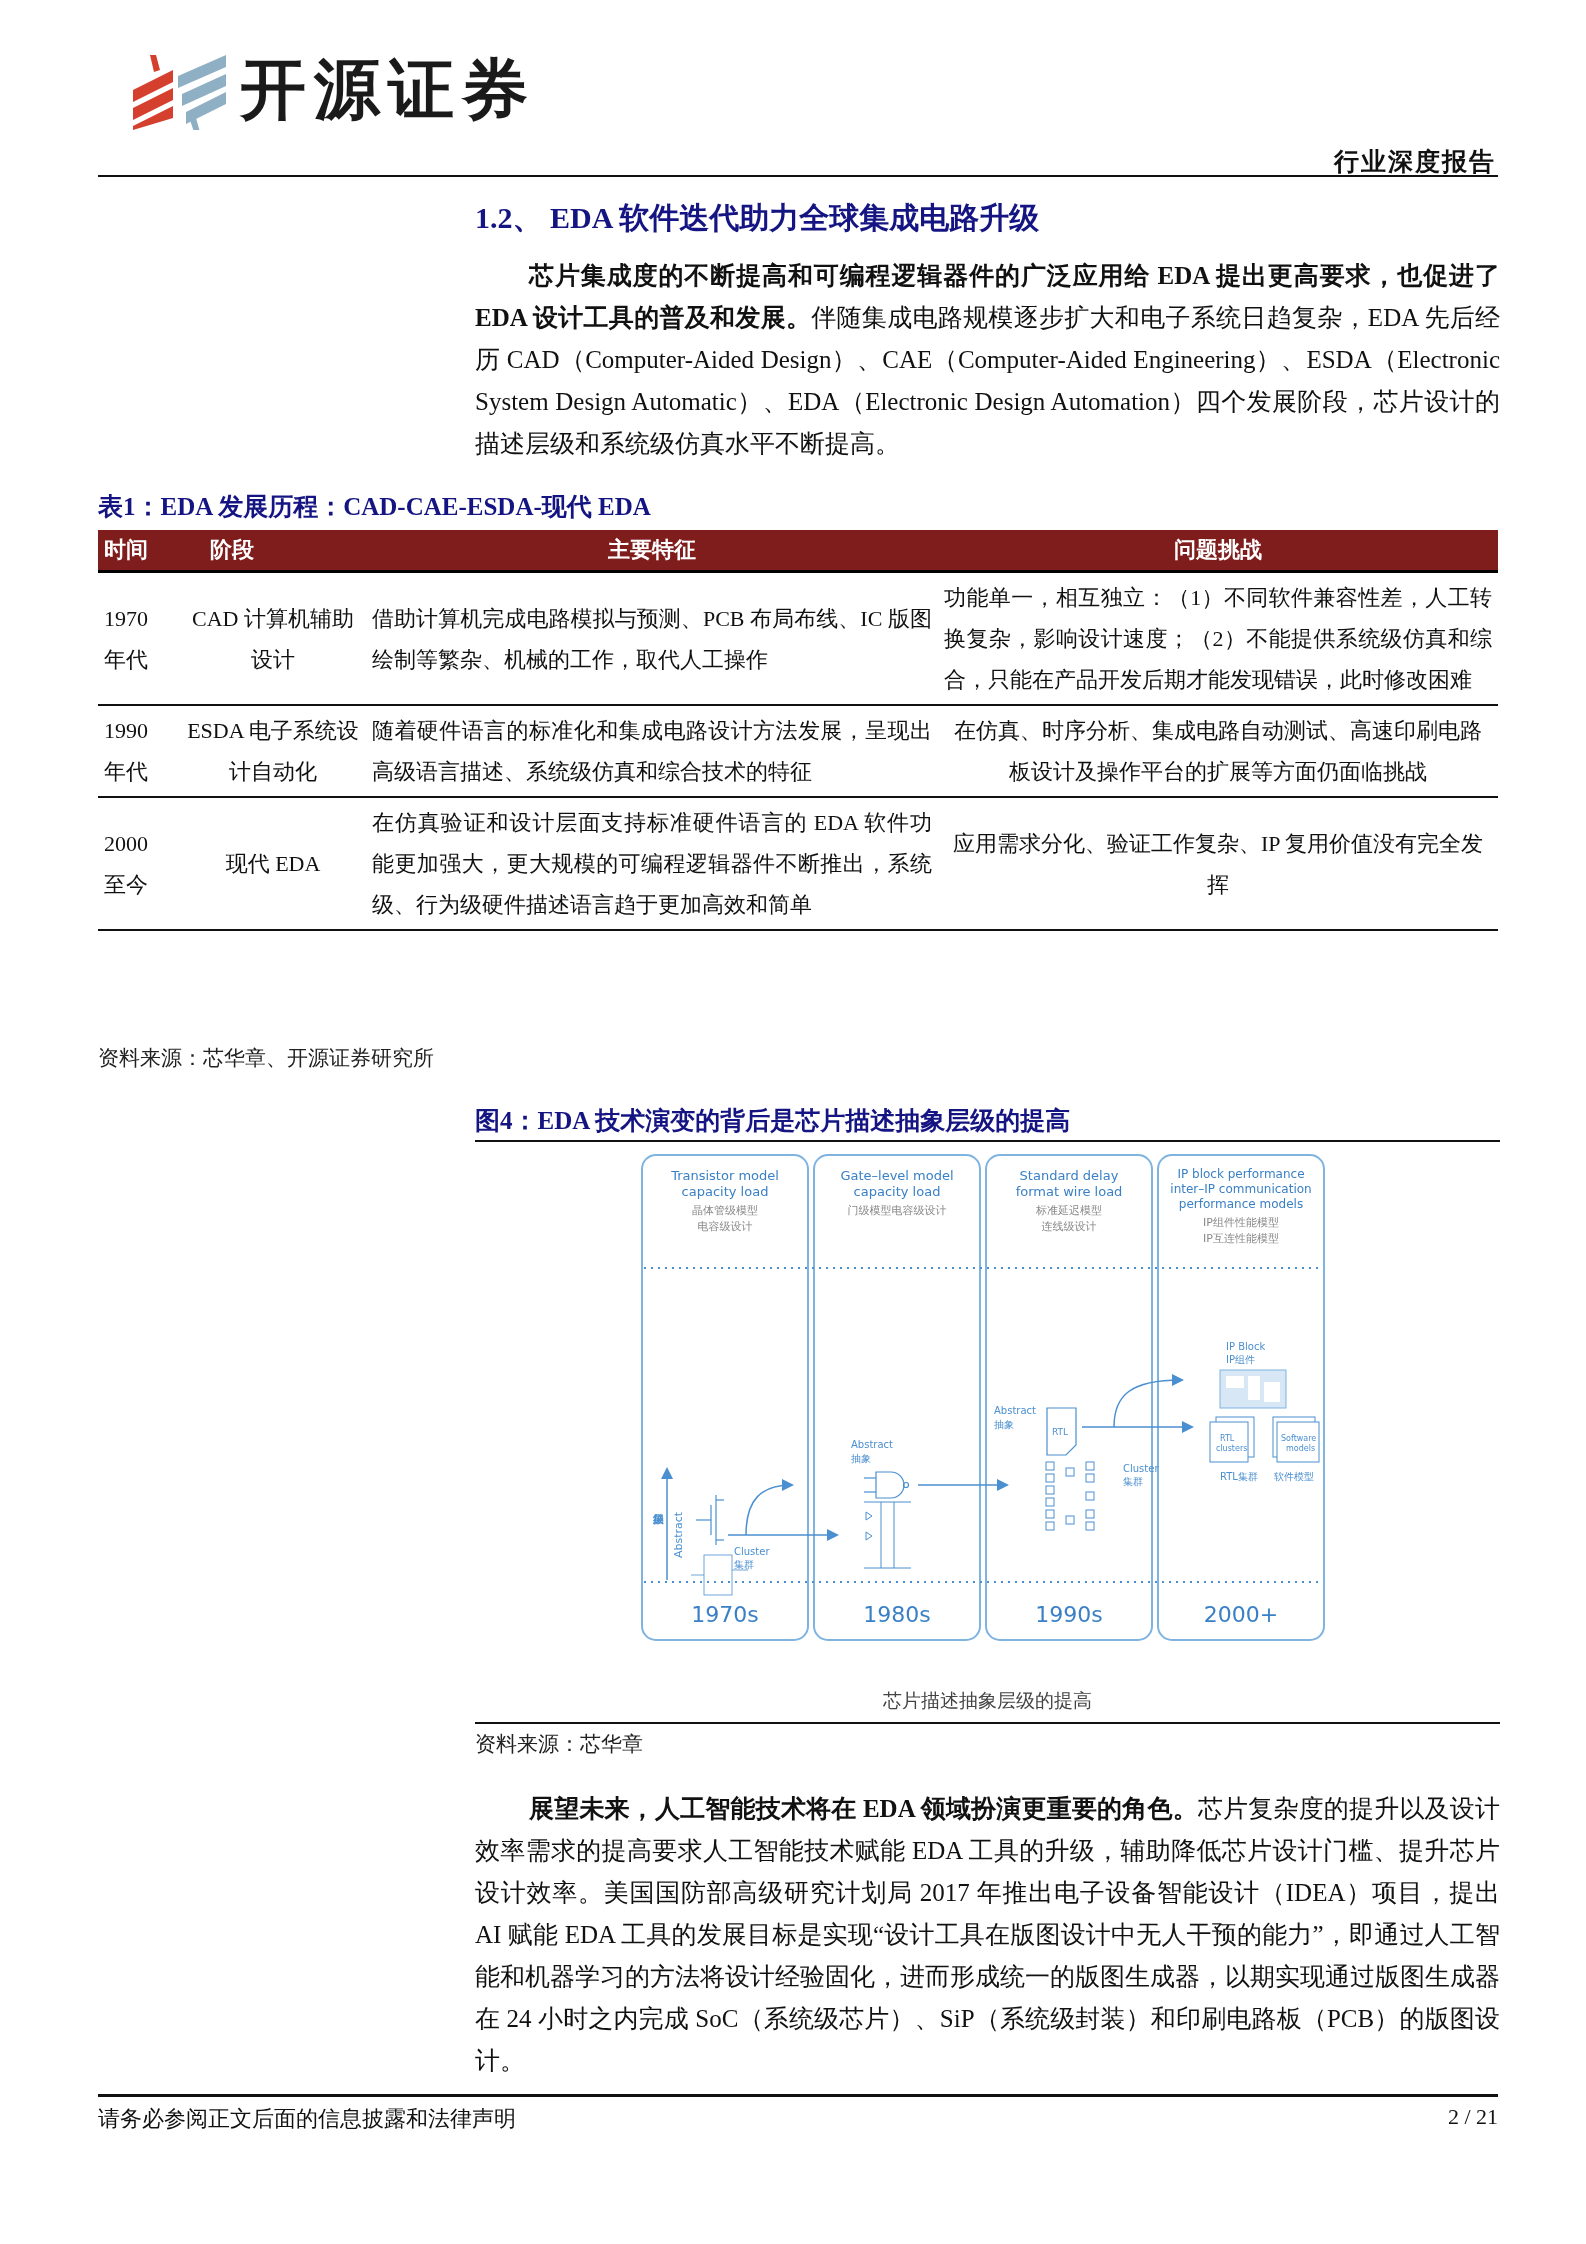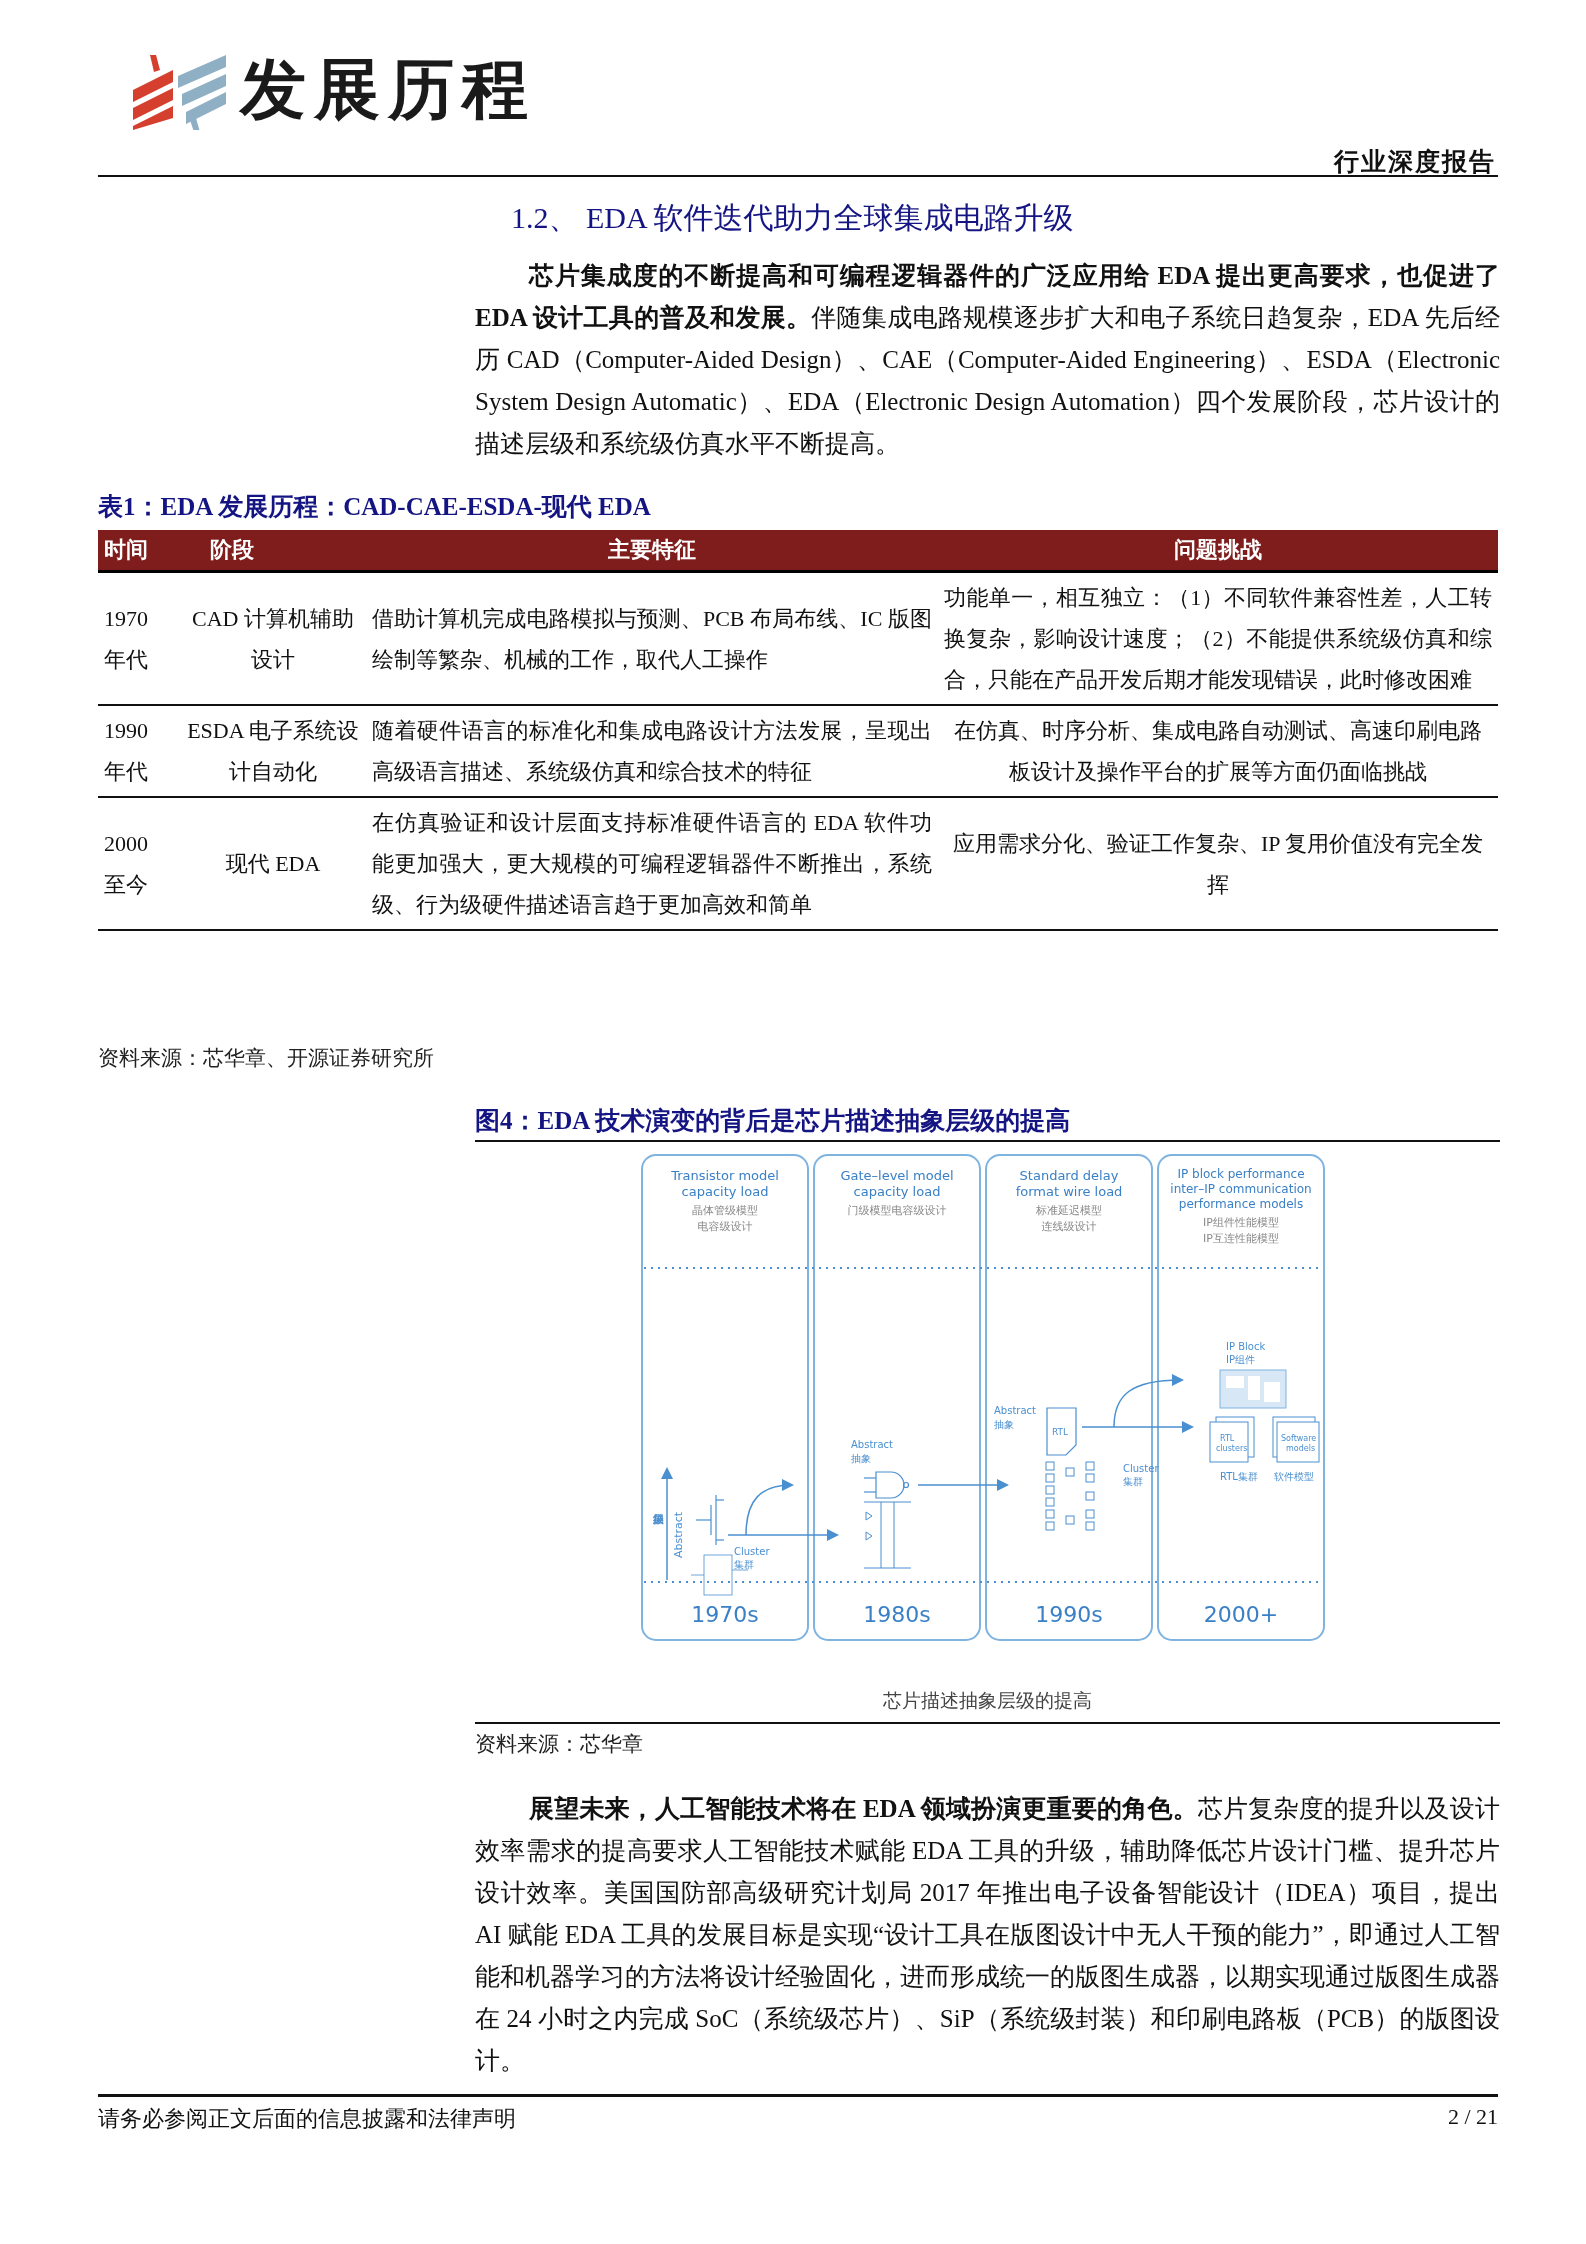--- a/index.html
+++ b/index.html
@@ -9,22 +9,22 @@
 
   
   .logo { left: 128px; top: 50px; width: 470px; height: 80px; }
   .logo-text { left: 240px; top: 46px; font-family: "DejaVu Sans", sans-serif; font-weight: bold;
                font-size: 66px; letter-spacing: 8px; color: #1a1a1a; line-height: 88px; }
   .header-line { left: 98px; top: 175px; width: 1400px; height: 2px; background: #111; }
   .report-type { right: 90px; top: 145px; font-size: 25px; font-weight: bold; letter-spacing: 2px;
                  font-family: "DejaVu Serif", serif; }
 
   
-  .section-title { left: 475px; top: 198px; font-size: 30px; font-weight: normal; color: #141482;
-                   font-family: "Liberation Serif", serif; margin-left: 36px; }
+  .section-title { left: 475px; top: 198px; font-size: 30px; font-weight: bold; color: #141482;
+                   font-family: "Liberation Serif", serif; }
 
   .para { left: 475px; width: 1025px; font-size: 25px; line-height: 42px; text-align: justify; }
   .para b { font-weight: bold; }
   .indent { text-indent: 54px; }
 
   
   .table-caption { left: 98px; top: 490px; font-size: 25px; font-weight: bold; color: #141482; }
   .eda-table { left: 98px; top: 530px; width: 1400px; border-collapse: collapse; font-size: 22px; }
   .eda-table th { background: #7f1d1d; color: #fff; font-weight: bold; height: 40px; font-size: 22px;
                   border-bottom: 3px solid #000; padding: 0 6px; }
@@ -58,21 +58,21 @@
     <polygon points="5,40 45,20 45,32 5,52" fill="#d43f2e"></polygon>
     <polygon points="5,58 45,38 45,50 5,70" fill="#d43f2e"></polygon>
     <polygon points="5,76 45,56 45,68 5,80" fill="#d43f2e"></polygon>
     <polygon points="22,5 28,5 32,20 26,22" fill="#d43f2e"></polygon>
     <polygon points="50,26 98,5 98,17 50,38" fill="#8fb0c4"></polygon>
     <polygon points="54,44 98,24 98,36 54,56" fill="#8fb0c4"></polygon>
     <polygon points="58,62 98,42 98,54 58,74" fill="#8fb0c4"></polygon>
     <polygon points="62,70 68,68 72,82 66,82" fill="#8fb0c4"></polygon>
   </svg>
 </div>
-<div class="abs logo-text">发展历程</div>
+<div class="abs logo-text">开源证券</div>
 <div class="abs report-type">行业深度报告</div>
 <div class="abs header-line"></div>
 
 <div class="abs section-title">1.2、 EDA 软件迭代助力全球集成电路升级</div>
 <div class="abs para indent" style="top:255px;">
   <b>芯片集成度的不断提高和可编程逻辑器件的广泛应用给 EDA 提出更高要求，也促进了 EDA 设计工具的普及和发展。</b><span>伴随集成电路规模逐步扩大和电子系统日趋复杂，EDA 先后经历 CAD（Computer-Aided Design）、CAE（Computer-Aided Engineering）、ESDA（Electronic System Design Automatic）、EDA（Electronic Design Automation）四个发展阶段，芯片设计的描述层级和系统级仿真水平不断提高。</span>
 </div>
 
 <div class="abs table-caption">表1：EDA 发展历程：CAD-CAE-ESDA-现代 EDA</div>
 <table class="abs eda-table">

